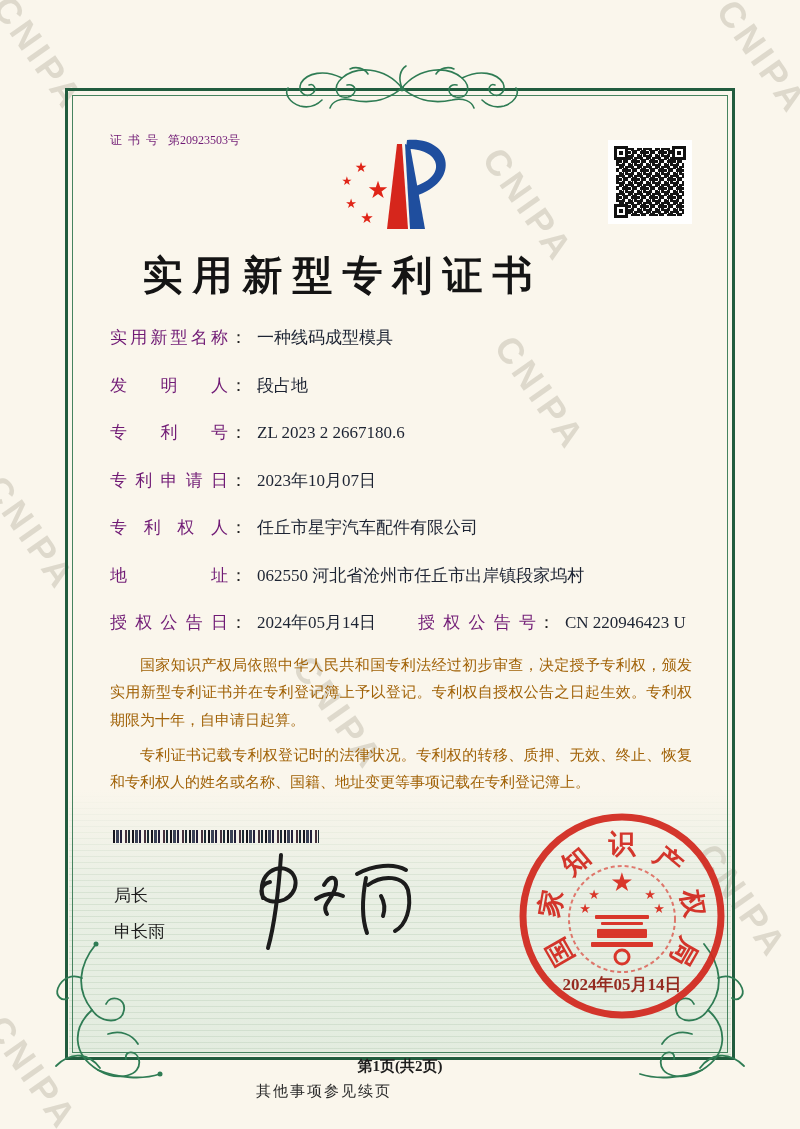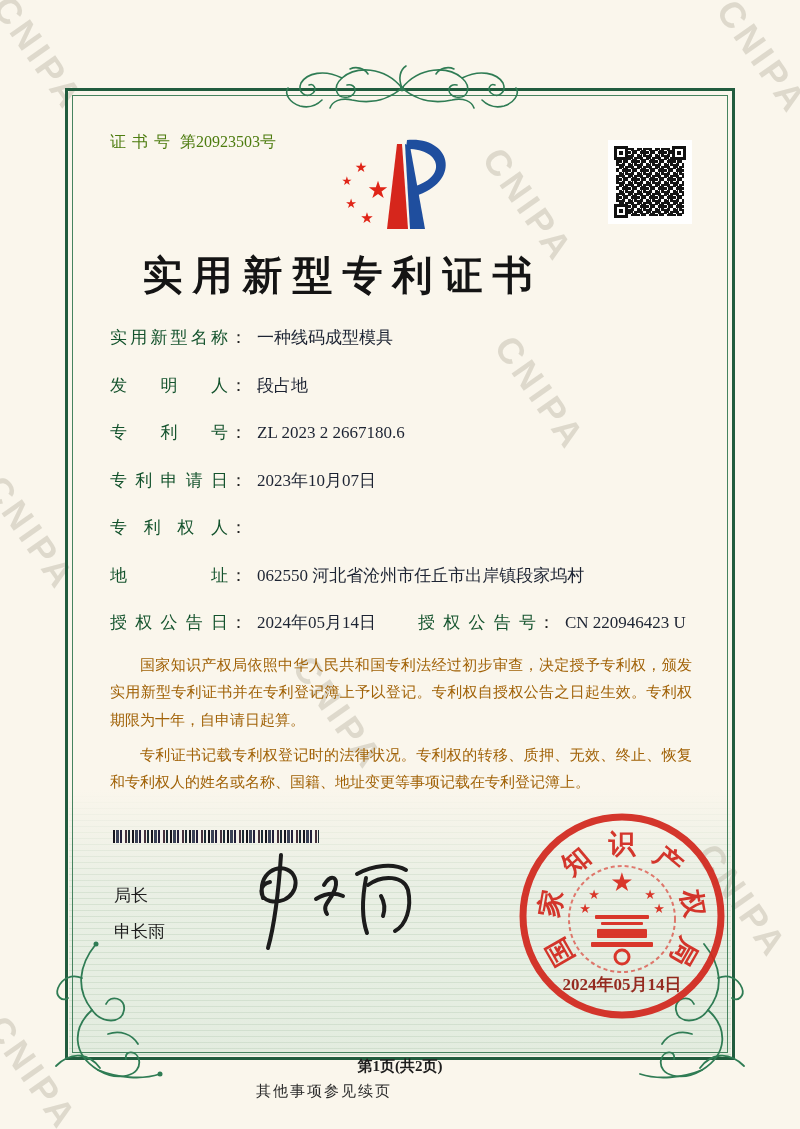--- a/index.html
+++ b/index.html
@@ -26,40 +26,40 @@
     background:repeating-linear-gradient(180deg,rgba(140,175,140,.20) 0 1px,transparent 1px 6px);
     -webkit-mask-image:linear-gradient(180deg,transparent 0,#000 40%);
             mask-image:linear-gradient(180deg,transparent 0,#000 40%);
   }
   
   .frame{position:absolute;left:65px;top:88px;width:664px;height:966px;
     border:3px solid #215c3e;z-index:2;pointer-events:none;}
   .frame-inner{position:absolute;inset:4px;border:1px solid #46835f;}
   .flourish{position:absolute;z-index:3;pointer-events:none;}
   
-  .cert-no{position:absolute;left:110px;top:132px;z-index:4;font-size:16px;color:#4d7c0f;}
+  .cert-no{position:absolute;left:110px;top:132px;z-index:4;font-size:12px;color:#701a75;}
   .cert-no .lbl{letter-spacing:6px;margin-right:4px;}
   .logo{position:absolute;left:330px;top:128px;z-index:4;}
   .qr{position:absolute;left:608px;top:140px;width:84px;height:84px;background:#fff;z-index:4;}
   .qr-noise{position:absolute;inset:8px;
     background:
       repeating-conic-gradient(#141414 0% 25%,transparent 0% 50%) 0 0/6px 6px,
       repeating-conic-gradient(#141414 0% 25%,transparent 0% 50%) 3px 2px/9px 9px;
   }
   .finder{position:absolute;width:14px;height:14px;border:3px solid #111;background:#fff;box-sizing:border-box;}
   .finder::after{content:"";position:absolute;inset:2px;background:#111;}
   .f-tl{left:6px;top:6px;} .f-tr{right:6px;top:6px;} .f-bl{left:6px;bottom:6px;}
   
   .title{position:absolute;left:0;top:248px;width:685px;text-align:center;z-index:4;
     font-size:40px;font-weight:bold;letter-spacing:10px;color:#141414;}
   
   .fields{position:absolute;left:110px;top:314px;width:600px;z-index:4;font-size:17px;}
   .frow{height:47.5px;display:flex;align-items:center;white-space:nowrap;}
   .flabel{display:inline-block;width:118px;text-align:justify;text-align-last:justify;
-    color:#14532d;letter-spacing:0;}
+    color:#701a75;letter-spacing:0;}
   .fcolon{margin:0 10px 0 2px;color:#232323;}
   .fvalue{color:#1d2433;}
   .grant-pair2{margin-left:42px;display:flex;align-items:center;}
   .grant-pair2 .flabel{width:118px;}
   
   .paras{position:absolute;left:110px;top:652px;width:582px;z-index:4;
     font-size:15px;line-height:1.82;text-align:justify;color:#a16207;}
   .paras p{margin:0 0 8px 0;text-indent:2em;}
   
   .barcode{position:absolute;left:113px;top:830px;width:206px;height:13px;z-index:4;
@@ -185,20 +185,21 @@
     <span class="fvalue">ZL 2023 2 2667180.6</span>
   </div>
   <div class="frow">
     <span class="flabel">专利申请日</span>
     <span class="fcolon">：</span>
     <span class="fvalue">2023年10月07日</span>
   </div>
   <div class="frow">
     <span class="flabel">专利权人</span>
     <span class="fcolon">：</span>
+    <span class="fvalue">任丘市星宇汽车配件有限公司</span>
   </div>
   <div class="frow">
     <span class="flabel">地址</span>
     <span class="fcolon">：</span>
     <span class="fvalue">062550 河北省沧州市任丘市出岸镇段家坞村</span>
   </div>
   <div class="frow">
     <span class="flabel">授权公告日</span>
     <span class="fcolon">：</span>
     <span class="fvalue">2024年05月14日</span>

